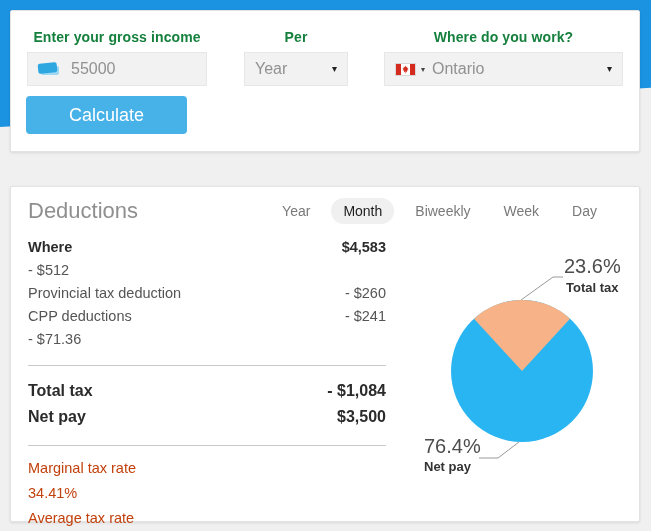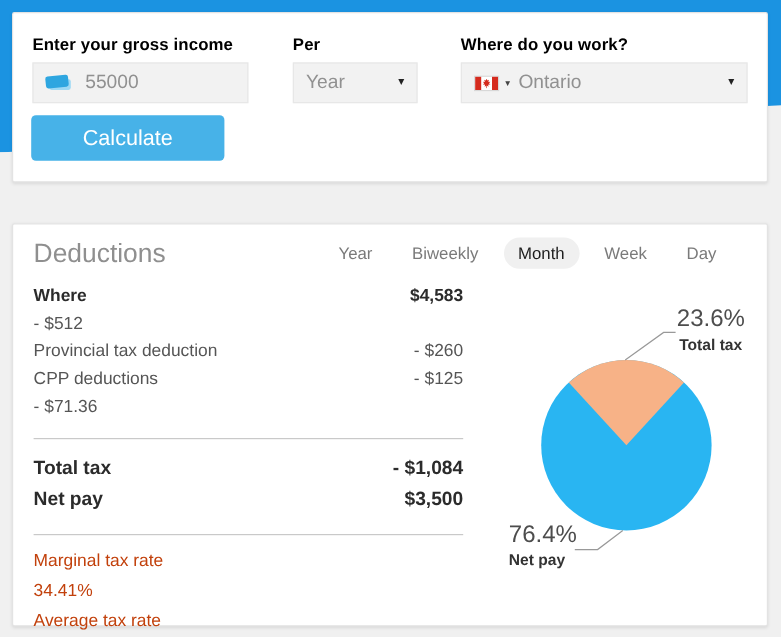--- a/index.html
+++ b/index.html
@@ -12,22 +12,22 @@
     background:#1b93e1; clip-path:polygon(0 0,100% 0,100% 69%,0 100%); }
 
   .card { position:absolute; left:10px; width:630px; background:#fff;
     border:1px solid #e3e3e3; border-radius:2px;
     box-shadow:0 1px 3px rgba(0,0,0,0.10); }
   .card-top { top:10px; height:142px; }
   .card-ded { top:186px; height:336px; }
 
   
   .fields { position:absolute; top:18px; left:16px; right:16px; display:flex; }
-  .field label { display:block; font-size:14px; font-weight:bold; color:#000000;
-    margin-bottom:7px; letter-spacing:.1px; }
+  .field label { display:block; font-size:14px; font-weight:bold; color:#15803d;
+    margin-bottom:7px; letter-spacing:.1px;text-align:center; }
   .box { height:34px; background:#f2f2f2; border:1px solid #e7e7e7;
     display:flex; align-items:center; font-size:16px; color:#919191; }
   .field-income { width:180px; margin-right:37px; }
   .field-per { width:104px; margin-right:36px; }
   .field-where { flex:1; }
   .income-box { padding:0 10px; }
   .income-value { margin-left:12px; }
   .select-box { padding:0 10px; cursor:pointer; }
   .select-box .value { flex:1; }
   .caret { font-size:10px; color:#222; line-height:1; }
@@ -128,42 +128,42 @@
     </div>
 
     <button class="calc-btn">Calculate</button>
   </div>
 
   <div class="card card-ded">
     <div class="ded-head">
       <div class="ded-title">Deductions</div>
       <div class="tabs">
         <div class="tab">Year</div>
+        <div class="tab active">Month</div>
         <div class="tab">Biweekly</div>
-        <div class="tab active">Month</div>
         <div class="tab">Week</div>
         <div class="tab">Day</div>
       </div>
     </div>
 
     <div class="ded-table">
       <div class="trow bold">
         <span>Where</span>
         <span>$4,583</span>
       </div>
       <div class="trow">
         <span>- $512</span>
       </div>
       <div class="trow">
         <span>Provincial tax deduction</span>
         <span>- $260</span>
       </div>
       <div class="trow">
         <span>CPP deductions</span>
-        <span>- $125</span>
+        <span>- $241</span>
       </div>
       <div class="trow">
         <span>- $71.36</span>
       </div>
 
       <hr class="divider">
 
       <div class="trow big">
         <span>Total tax</span>
         <span>- $1,084</span>

